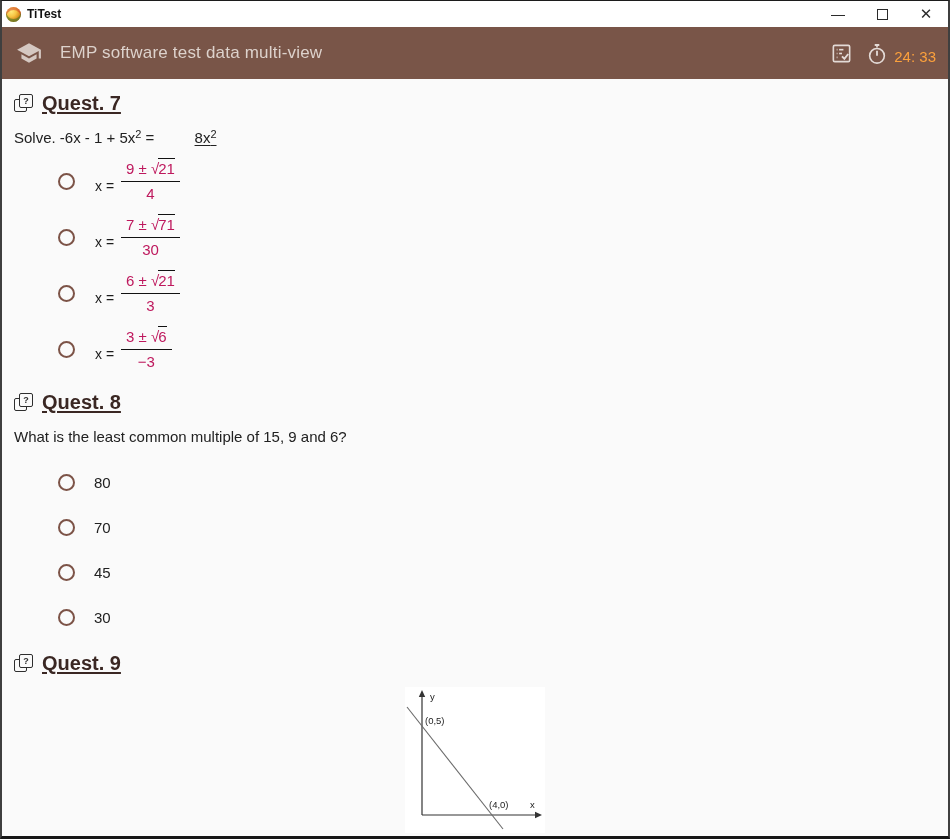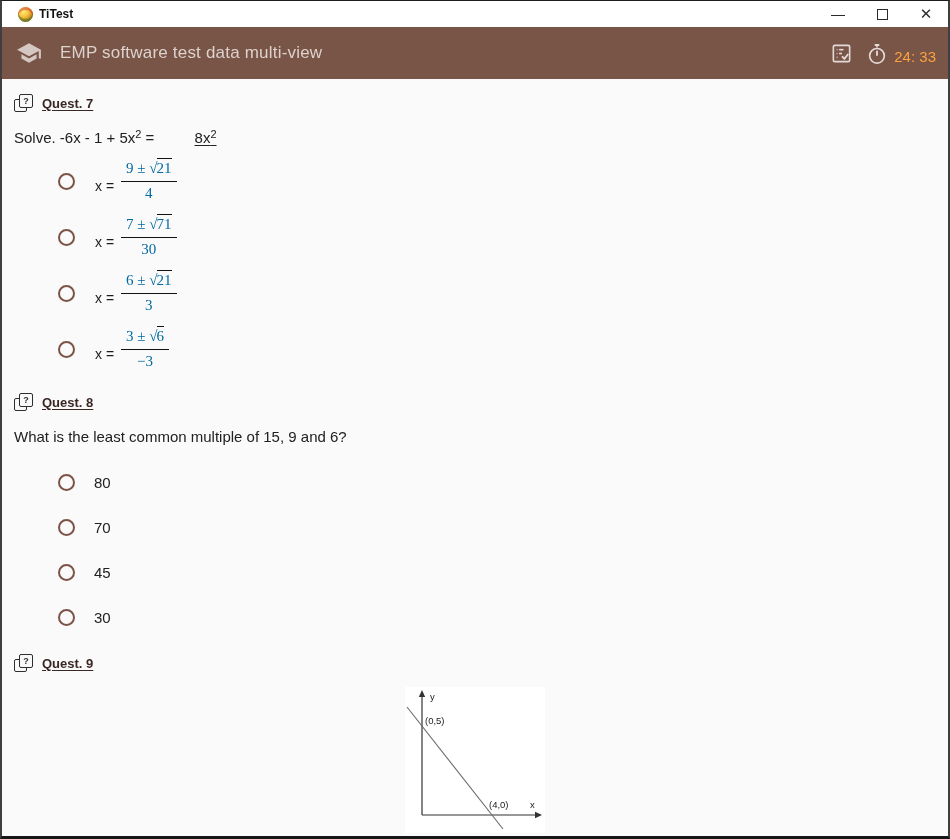--- a/index.html
+++ b/index.html
@@ -13,21 +13,21 @@
     overflow: hidden;
     font-family: "Liberation Sans", sans-serif;
     color: #212121;
     position: relative;
   }
 
   
   .titlebar {
     height: 26px; background: #ffffff;
     display: flex; align-items: center;
-    padding-left: 16px;
+    padding-left: 4px;
   }
   .app-icon {
     width: 15px; height: 15px; border-radius: 50%;
     background: radial-gradient(circle at 35% 30%, #ffe97a 0%, #f6c544 35%, #d98f1f 60%, #7c4a12 100%);
     box-shadow: inset 0 -3px 0 rgba(60,120,40,.55), inset 0 3px 0 rgba(200,40,40,.45);
     flex: none;
   }
   .app-title { font-size: 12px; font-weight: bold; color: #111; margin-left: 6px; }
   .win-controls { margin-left: auto; display: flex; height: 100%; }
   .win-btn {
@@ -61,39 +61,39 @@
     position: absolute; left: 0; bottom: 0; width: 13px; height: 13px;
     border: 1.5px solid #2e2e2e; border-radius: 2px; background: #fafafa;
   }
   .q-icon .front {
     position: absolute; right: 0; top: 0; width: 14px; height: 14px;
     border: 1.5px solid #2e2e2e; border-radius: 2px; background: #fafafa;
     display: flex; align-items: center; justify-content: center;
     font-size: 9px; font-weight: bold; color: #2e2e2e;
   }
   .q-label {
-    font-size: 13px; font-weight: bold; color: #3a2723;
+    font-size: 20px; font-weight: bold; color: #3a2723;
     text-decoration: underline; text-underline-offset: 2px;
   }
 
   .q-prompt { font-size: 15px; margin: 16px 0 0 2px; height: 19px; }
   .sup { font-size: 11px; position: relative; top: -5px; }
   .u-part { text-decoration: underline; text-underline-offset: 2px; margin-left: 36px; }
 
   .radio {
     width: 17px; height: 17px; border: 2px solid #7c5347; border-radius: 50%;
     background: transparent; flex: none; cursor: pointer;
   }
 
   
   .opt-math { display: flex; align-items: center; margin: 10px 0 0 46px; height: 46px; }
   .opt-math:first-of-type { margin-top: 18px; }
   .lead { font-size: 14px; color: #1c1c1c; margin: 10px 7px 0 20px; }
   .frac {
-    font-family: Liberation Serif, serif; font-size: 15px; color: #0369a1;
+    font-family: Liberation Sans, sans-serif; font-size: 15px; color: #be185d;
     display: inline-block; text-align: center; line-height: 1.15;
   }
   .frac .num { display: block; padding: 0 5px 3px; border-bottom: 1px solid #111; white-space: nowrap; }
   .frac .den { display: block; padding-top: 3px; }
   .sqrt-sign { letter-spacing: -1px; }
   .radicand { border-top: 1px solid #111; padding-top: 1px; }
 
   
   .opt-simple { display: flex; align-items: center; margin: 25px 0 0 46px; height: 20px; }
   .opt-simple .opt-text { font-size: 15px; margin-left: 19px; }

